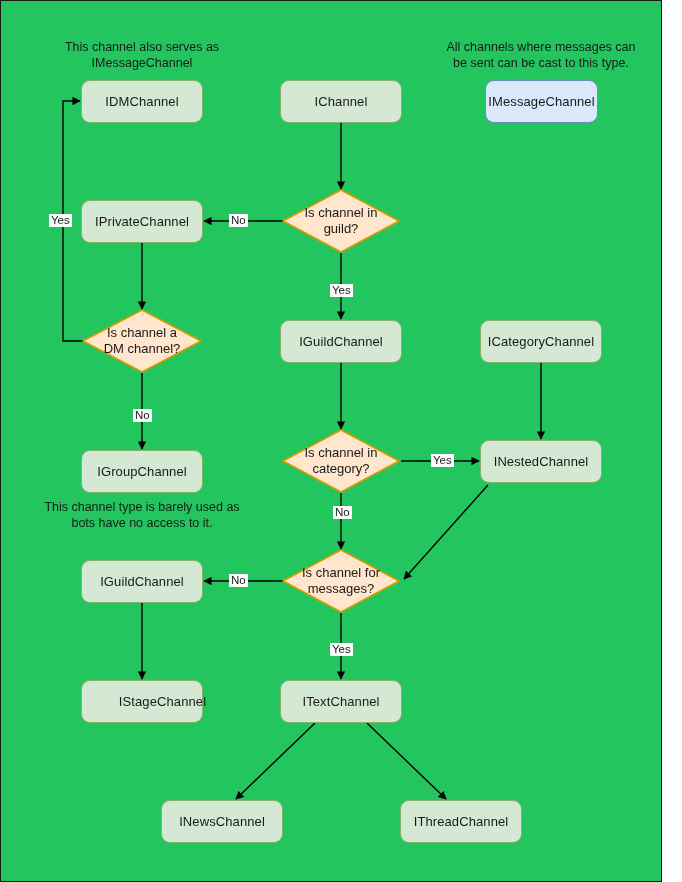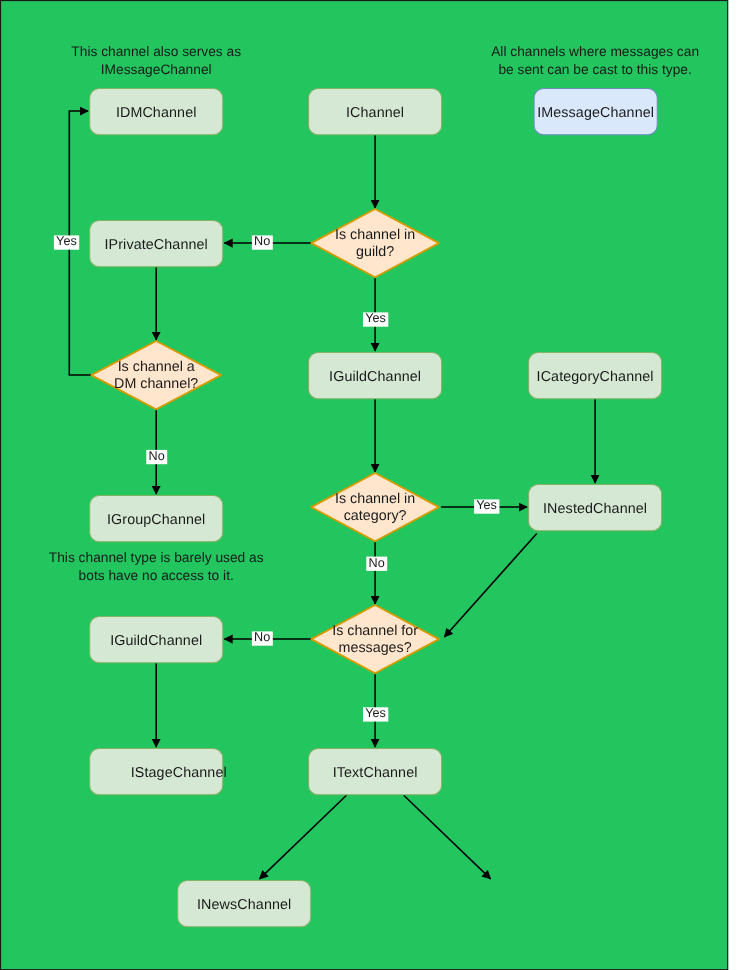--- a/index.html
+++ b/index.html
@@ -168,20 +168,21 @@
   <div class="node green" style="left:479px; top:439px; width:122px; height:43px;">INestedChannel</div>
 
   <div class="node green" style="left:80px; top:559px; width:122px; height:43px;">IGuildChannel</div>
 
   <div class="node green" style="left:80px; top:679px; width:122px; height:43px;padding-left:41px;">IStageChannel</div>
 
   <div class="node green" style="left:160px; top:799px; width:122px; height:43px;">INewsChannel</div>
 
   <div class="node green" style="left:279px; top:679px; width:122px; height:43px;">ITextChannel</div>
 
+  <div class="node green" style="left:399px; top:799px; width:122px; height:43px;">IThreadChannel</div>
 
   <div class="diamond" style="left:281px; top:188px; width:118px; height:64px;">
     <svg class="dshape" viewBox="0 0 118 64" preserveAspectRatio="none">
       <polygon points="59,1 117,32 59,63 1,32" fill="#ffe6cc" stroke="#d79b00" stroke-width="1.6" stroke-linejoin="round"></polygon>
     </svg>
     <div class="dlabel">Is channel in
 guild?</div>
   </div>
 
   <div class="diamond" style="left:81px; top:308px; width:120px; height:64px;">

